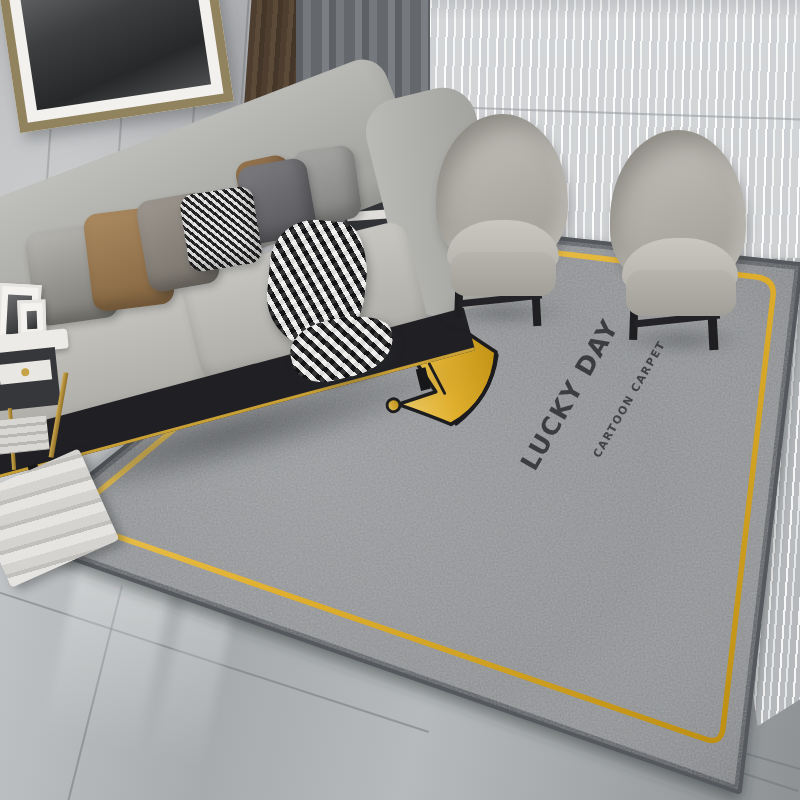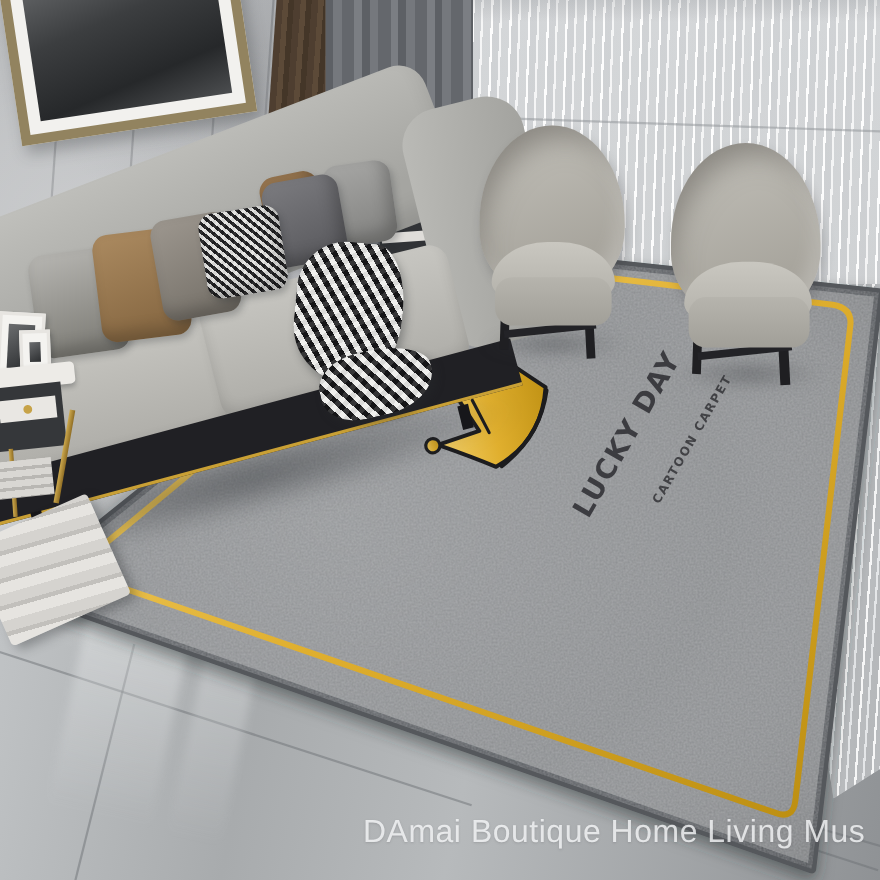--- a/index.html
+++ b/index.html
@@ -299,14 +299,13 @@
   <div class="chair-front cf1"></div>
 
   <div class="chair-shadow csh2"></div>
   <div class="chair-leg c2l1"></div>
   <div class="chair-leg c2l2"></div>
   <div class="c2bar chair-leg"></div>
   <div class="chair-shell sh2"></div>
   <div class="chair-cushion cu2"></div>
   <div class="chair-front cf2"></div>
 
-  <div class="watermark" style="color: rgba(248, 249, 250, 0.8);">DAmai Boutique Home Living Mus</div>
 </div>
 
 </body></html>

